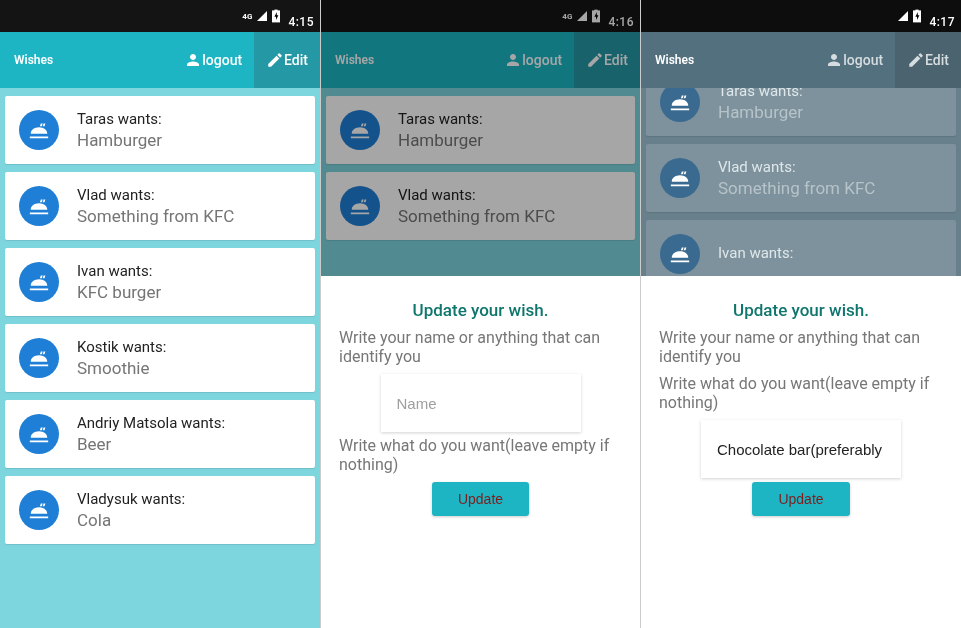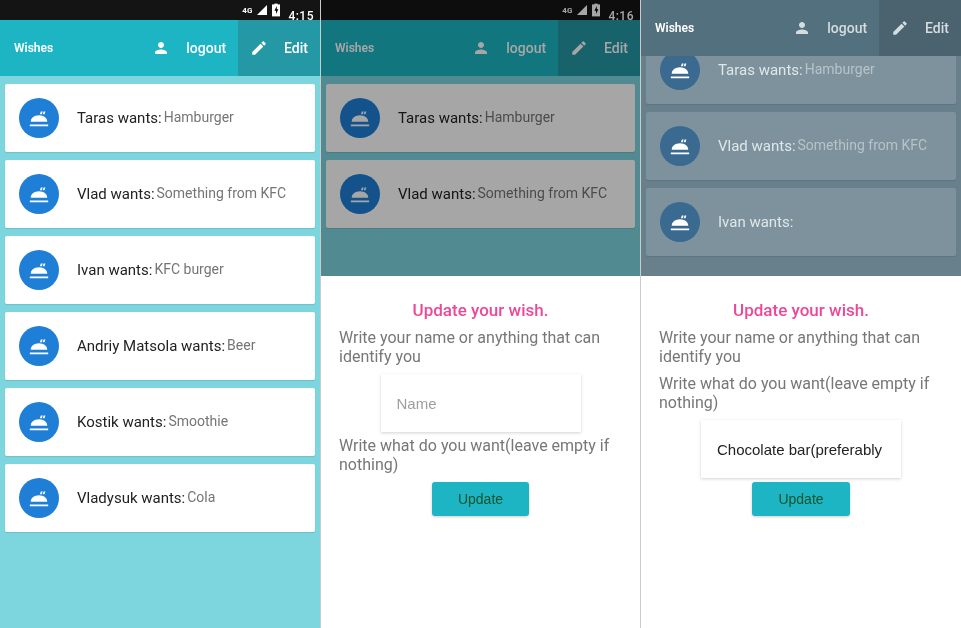--- a/index.html
+++ b/index.html
@@ -5,49 +5,49 @@
   * { box-sizing: border-box; margin: 0; padding: 0; }
   html, body { width: 961px; height: 628px; font-family: Roboto, Arial, sans-serif; background: #fff; overflow: hidden; }
   .container { display: flex; width: 961px; height: 628px; }
   .pane { position: relative; height: 628px; overflow: hidden; border-right: 1px solid #ccc; }
   .pane:last-child { border-right: none; }
   .pane1 { width: 321px; }
   .pane2 { width: 320px; }
   .pane3 { width: 320px; }
 
   
-  .statusbar { height: 20px; background: #141414; color: #fff; display: flex; align-items: center; justify-content: flex-end; padding: 0 6px; font-size: 12px; gap: 4px; }
+  .statusbar { height: 32px; background: #141414; color: #fff; display: flex; align-items: center; justify-content: flex-end; padding: 0 6px; font-size: 12px; gap: 4px; }
   .statusbar .sb-icon { display: inline-flex; align-items: center; justify-content: center; }
   .statusbar .sb-time { margin-left: 4px; font-weight: 500; letter-spacing: 0.5px; margin-top: 12px; }
 
   
   .appbar { height: 56px; background: #1db5c4; display: flex; align-items: center; color: #fff; }
   .appbar-title { flex: 1; padding-left: 14px; font-size: 12px; font-weight: 600; }
-  .appbar-btn { height: 56px; display: flex; align-items: center; padding: 4px 12px; font-size: 14px; font-weight: 500; gap: 16px; cursor: pointer; }
+  .appbar-btn { height: 56px; display: flex; align-items: center; padding: 4px 12px; font-size: 14px; font-weight: 500; gap: 0; cursor: pointer; }
   .appbar-btn.logout { background: #1db5c4; }
   .appbar-btn.edit { background: #2598a5; }
 
   
   .list-area { background: #7dd5de; height: calc(628px - 20px - 56px); padding: 8px 5px; overflow: hidden; }
   .card { background: #fff; border-radius: 2px; margin-bottom: 8px; padding: 14px 14px; display: flex; align-items: center; gap: 18px; box-shadow: 0 1px 1px rgba(0,0,0,0.1); }
   .card .avatar { width: 40px; height: 40px; border-radius: 50%; background: #1f7fd6; display: flex; align-items: center; justify-content: center; flex-shrink: 0; }
-  .card .ct { display: flex; flex-direction: row; gap: 2px; }
+  .card .ct { display: flex; flex-direction: column; gap: 2px; }
   .card .title { font-size: 15px; color: #222; }
-  .card .sub { font-size: 14px; color: #757575; }
+  .card .sub { font-size: 17px; color: #757575; }
 
   
   .dim::before { content: ""; position: absolute; inset: 0; background: rgba(0,0,0,0.35); z-index: 5; }
 
   
   .sheet { position: absolute; left: 0; right: 0; bottom: 0; background: #fff; z-index: 10; padding: 24px 18px 30px; display: flex; flex-direction: column; align-items: center; }
-  .sheet-title { font-size: 17px; font-weight: 500; color: #ec4899; margin-bottom: 8px; }
+  .sheet-title { font-size: 17px; font-weight: 500; color: #0f766e; margin-bottom: 8px; }
   .sheet-hint { font-size: 16px; color: #777; margin-bottom: 8px; }
   .sheet-input { width: 200px; height: 58px; background: #fff; box-shadow: 0 1px 3px rgba(0,0,0,0.18); border: none; padding: 0 16px; font-size: 15px; color: #222; margin-bottom: 4px; outline: none; }
   .sheet-input::placeholder { color: #9e9e9e; }
-  .sheet-update { padding: 9px 26px; background: #1db5c4; color: #14532d; font-size: 14px; font-weight: 500; border: none; border-radius: 3px; box-shadow: 0 1px 3px rgba(0,0,0,0.2); cursor: pointer; }
+  .sheet-update { padding: 9px 26px; background: #1db5c4; color: #7f1d1d; font-size: 14px; font-weight: 500; border: none; border-radius: 3px; box-shadow: 0 1px 3px rgba(0,0,0,0.2); cursor: pointer; }
 
   
   .pane3 .appbar { background: #53707e; }
   .pane3 .appbar-btn.logout { background: #53707e; }
   .pane3 .appbar-btn.edit { background: #4a636f; }
   .pane3 .list-area { background: #68808c; }
   .pane3 .card { background: #7d929c; }
   .pane3 .card .avatar { background: #3a6a8f; }
   .pane3 .card .title { color: #dfe7ea; }
   .pane3 .card .sub { color: #b7c3c9; }
@@ -135,33 +135,33 @@
             <div class="sub">KFC burger</div>
           </div>
         </div>
         <div class="card">
           <div class="avatar">
             <svg width="22" height="22" viewBox="0 0 24 24" fill="#fff">
               <path d="M2 19h20v2H2v-2zm1-3h18c0-4-4-7-9-7s-9 3-9 7zm14-11l-1 3h2l1-3h-2zm-3 0l-1 3h2l1-3h-2z"></path>
             </svg>
           </div>
           <div class="ct">
+            <div class="title">Kostik wants:</div>
+            <div class="sub">Smoothie</div>
+          </div>
+        </div>
+        <div class="card">
+          <div class="avatar">
+            <svg width="22" height="22" viewBox="0 0 24 24" fill="#fff">
+              <path d="M2 19h20v2H2v-2zm1-3h18c0-4-4-7-9-7s-9 3-9 7zm14-11l-1 3h2l1-3h-2zm-3 0l-1 3h2l1-3h-2z"></path>
+            </svg>
+          </div>
+          <div class="ct">
             <div class="title">Andriy Matsola wants:</div>
             <div class="sub">Beer</div>
-          </div>
-        </div>
-        <div class="card">
-          <div class="avatar">
-            <svg width="22" height="22" viewBox="0 0 24 24" fill="#fff">
-              <path d="M2 19h20v2H2v-2zm1-3h18c0-4-4-7-9-7s-9 3-9 7zm14-11l-1 3h2l1-3h-2zm-3 0l-1 3h2l1-3h-2z"></path>
-            </svg>
-          </div>
-          <div class="ct">
-            <div class="title">Kostik wants:</div>
-            <div class="sub">Smoothie</div>
           </div>
         </div>
         <div class="card">
           <div class="avatar">
             <svg width="22" height="22" viewBox="0 0 24 24" fill="#fff">
               <path d="M2 19h20v2H2v-2zm1-3h18c0-4-4-7-9-7s-9 3-9 7zm14-11l-1 3h2l1-3h-2zm-3 0l-1 3h2l1-3h-2z"></path>
             </svg>
           </div>
           <div class="ct">
             <div class="title">Vladysuk wants:</div>
@@ -235,20 +235,35 @@
     <div class="sheet" style="height:352px;">
       <div class="sheet-title">Update your wish.</div>
       <div class="sheet-hint">Write your name or anything that can identify you</div>
       <input class="sheet-input" placeholder="Name" style="">
       <div class="sheet-hint">Write what do you want(leave empty if nothing)</div>
       <button class="sheet-update">Update</button>
     </div>
   </div>
 
   <div class="pane pane3">
+    <div class="statusbar">
+      <span class="sb-icon">
+          <svg width="12" height="12" viewBox="0 0 24 24" fill="#fff">
+            <path d="M2 22h20V2z"></path>
+          </svg>
+        </span>
+      <span class="sb-icon">
+          <svg width="8" height="14" viewBox="0 0 10 16" fill="#fff">
+            <rect x="0" y="1" width="10" height="15"></rect>
+            <rect x="3" y="0" width="4" height="2"></rect>
+            <path d="M6 3L3 9h2v4l3-6H6z" fill="#000"></path>
+          </svg>
+        </span>
+      <span class="sb-time">4:17</span>
+    </div>
     <div class="appbar">
       <div class="appbar-title">Wishes</div>
       <div class="appbar-btn logout">
         <span>
             <svg width="18" height="18" viewBox="0 0 24 24" fill="#d5dde0">
               <path d="M12 12c2.2 0 4-1.8 4-4s-1.8-4-4-4-4 1.8-4 4 1.8 4 4 4zm0 2c-2.7 0-8 1.3-8 4v2h16v-2c0-2.7-5.3-4-8-4z"></path>
             </svg>
           </span>
         <span style="color:#d5dde0;">logout</span>
       </div>

